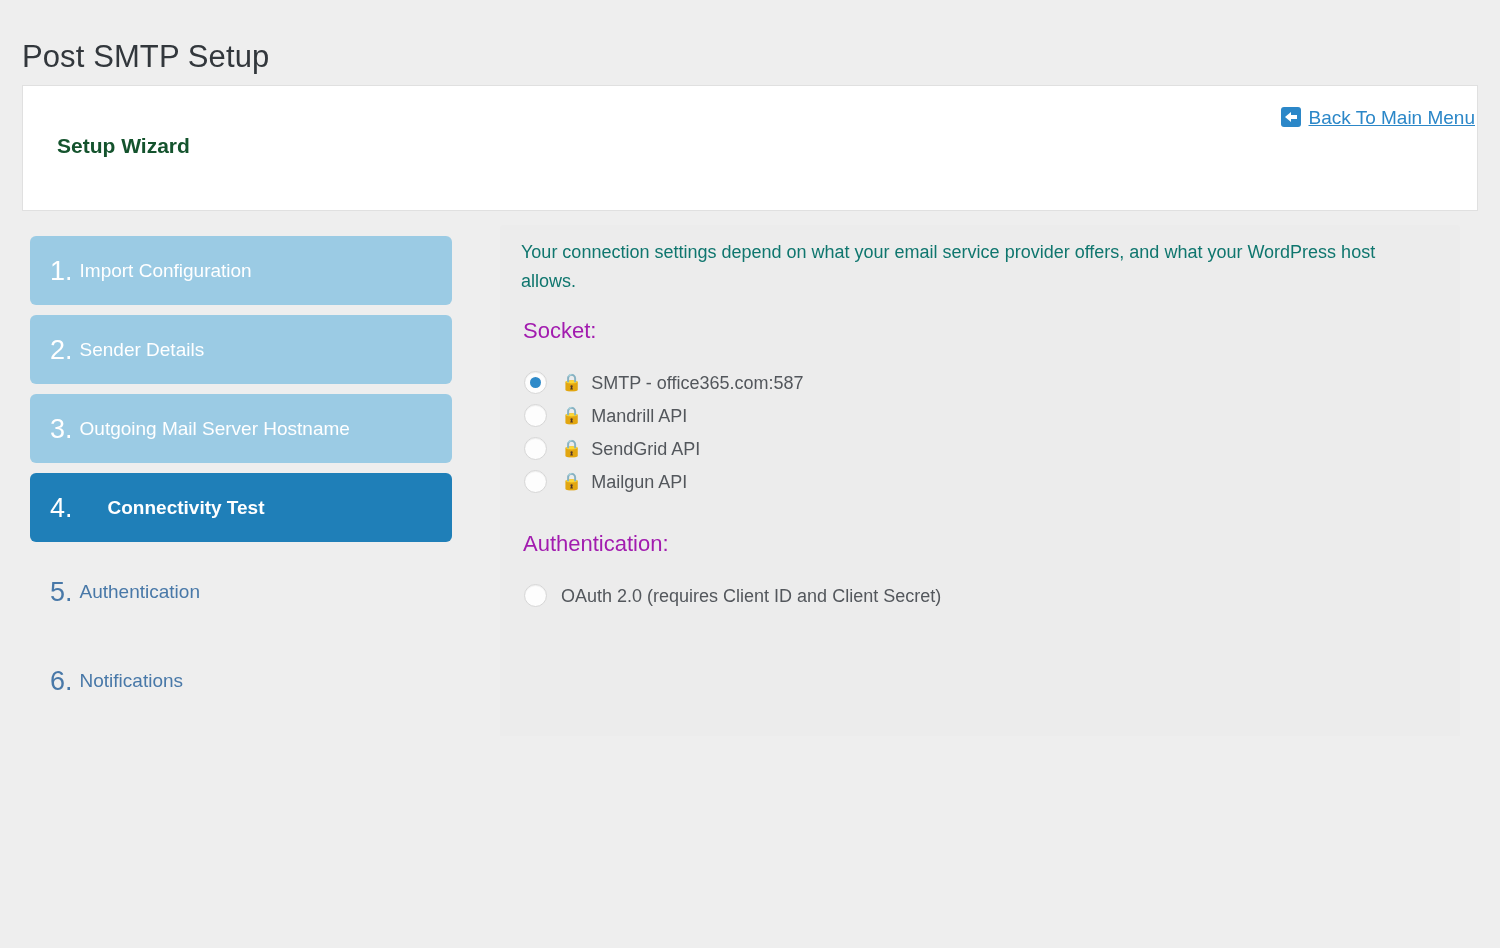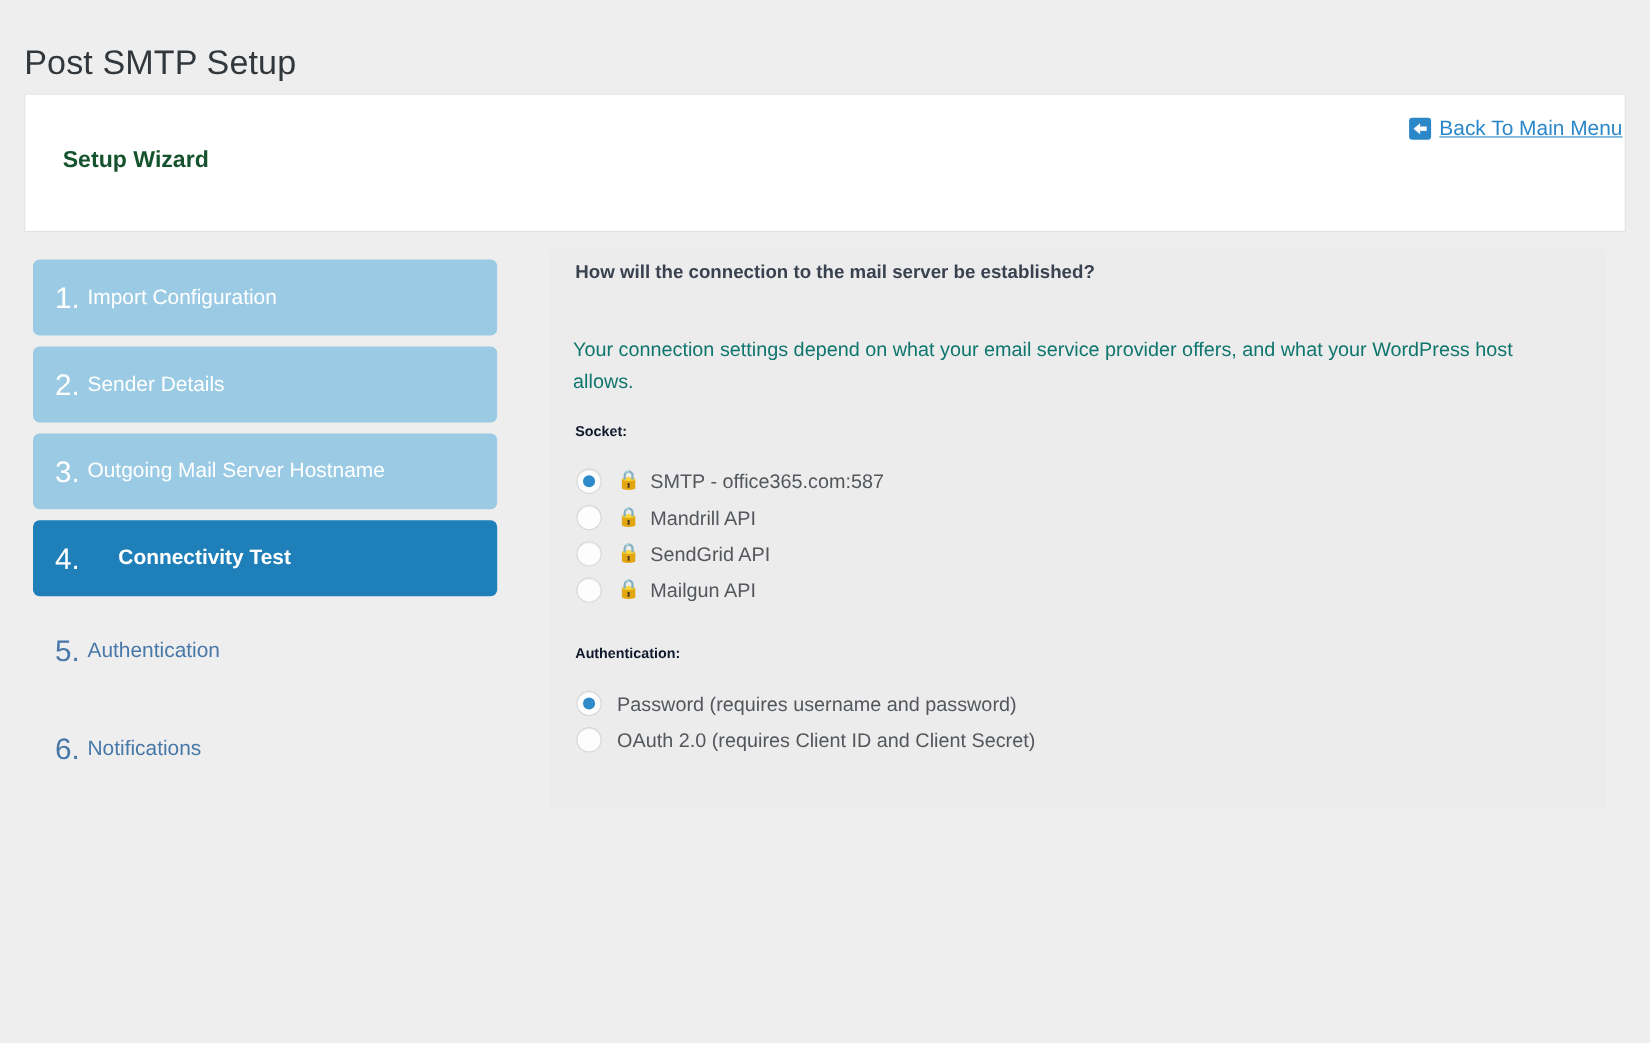--- a/index.html
+++ b/index.html
@@ -155,23 +155,23 @@
     line-height: 29px;
     margin: 0 0 22px 0;
     max-width: 890px;
   }
   .para.green {
     color: #3a9c3a;
     max-width: 760px;
   }
   .emoji { font-family: "DejaVu Sans", sans-serif; }
   .section-label {
-    font-size: 13px;
-    font-weight: bold;
-    color: #0f172a;
+    font-size: 22px;
+    font-weight: normal;
+    color: #a21caf;
     margin: 0 0 22px 2px;
   }
   .radio-group { margin: 0 0 0 3px; }
   .radio-row {
     display: flex;
     align-items: center;
     height: 33px;
     cursor: pointer;
   }
   .radio {
@@ -270,21 +270,20 @@
       <span class="step-label">Notifications</span>
     </div>
     <div class="step upcoming">
       <span class="step-num">7.</span>
       <span class="step-label">Finish</span>
     </div>
   </div>
 
   <div class="main">
 
-    <div class="main-heading">How will the connection to the mail server be established?</div>
 
     <p class="para">Your connection settings depend on what your email service provider offers, and what your WordPress host allows.</p>
 
 
     <div class="section-label">Socket:</div>
 
     <div class="radio-group socket-group">
       <div class="radio-row">
         <span class="radio checked"></span>
         <span class="lock">🔒</span>
@@ -303,24 +302,20 @@
       <div class="radio-row">
         <span class="radio"></span>
         <span class="lock">🔒</span>
         <span class="radio-label">Mailgun API</span>
       </div>
     </div>
 
     <div class="section-label">Authentication:</div>
 
     <div class="radio-group">
-      <div class="radio-row">
-        <span class="radio checked"></span>
-        <span class="radio-label">Password (requires username and password)</span>
-      </div>
       <div class="radio-row">
         <span class="radio"></span>
         <span class="radio-label">OAuth 2.0 (requires Client ID and Client Secret)</span>
       </div>
     </div>
 
   </div>
 
   <div class="footer-buttons">
     <button class="btn">Previous</button>

